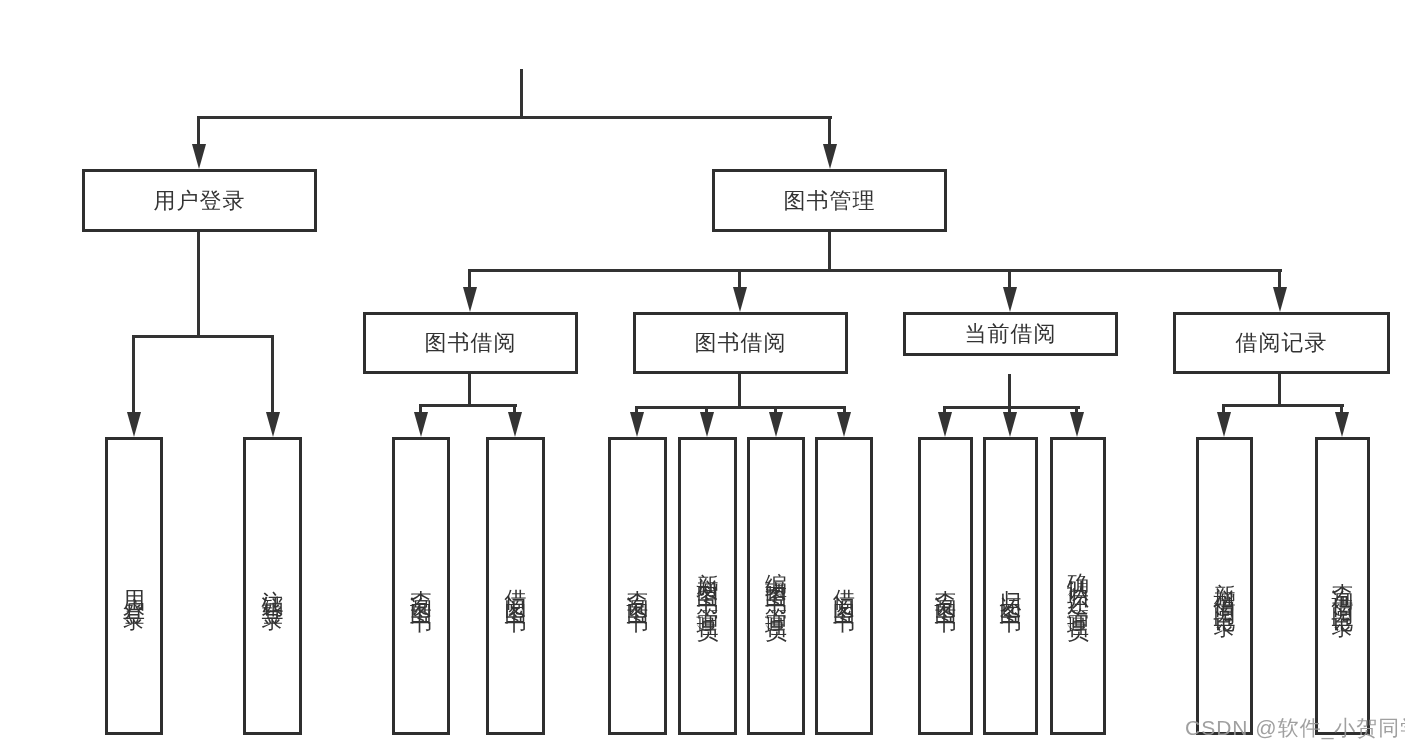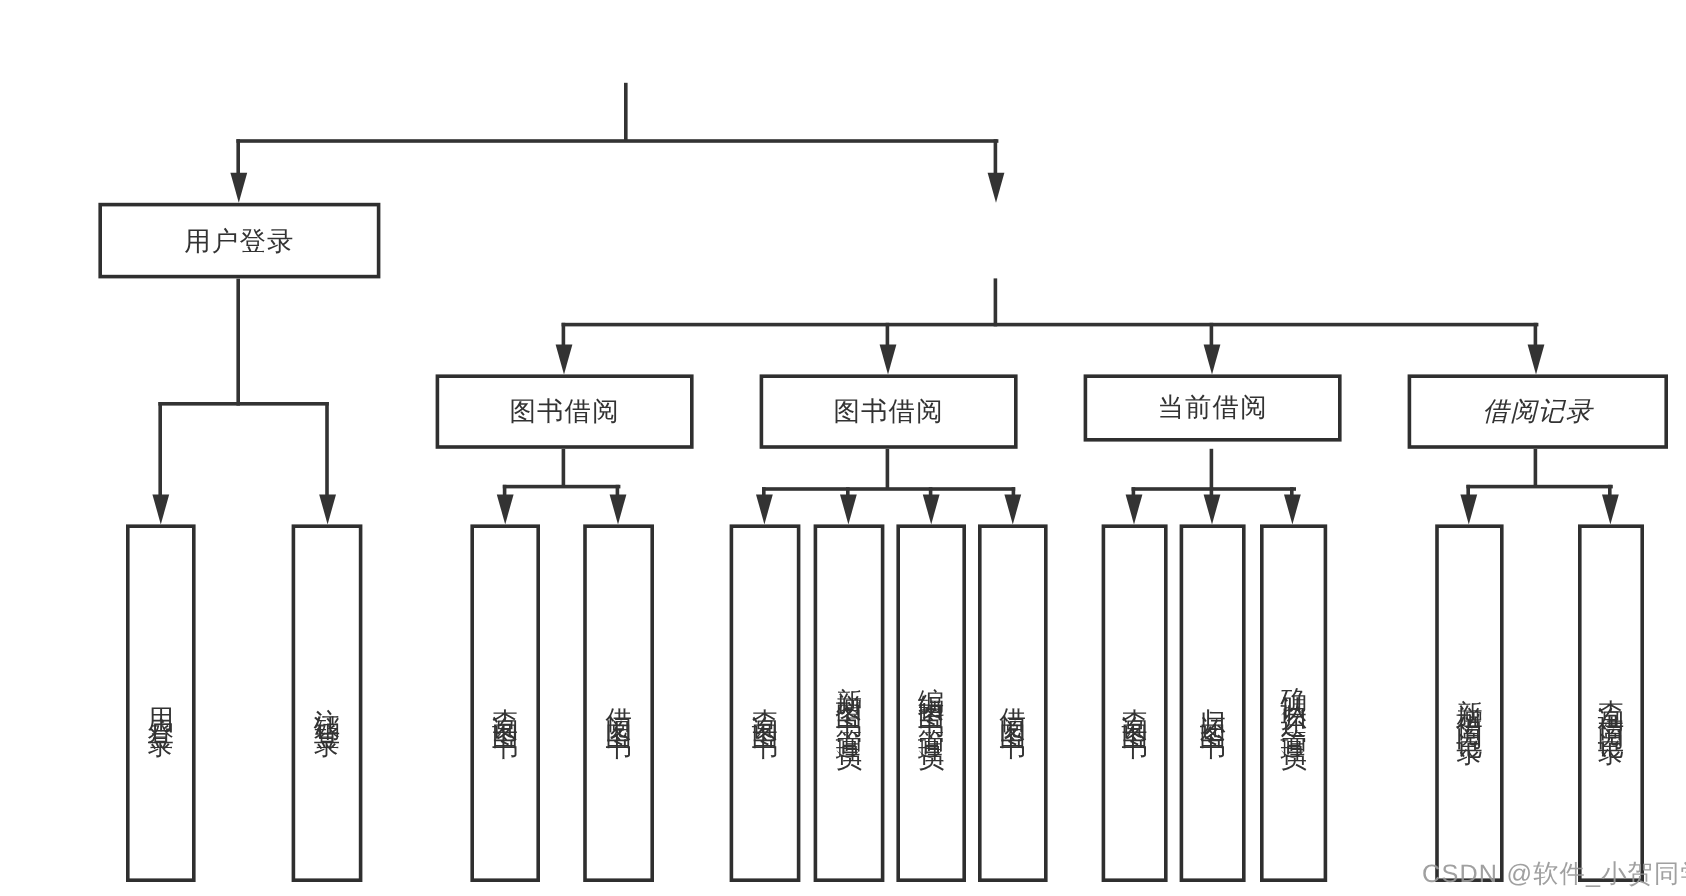--- a/index.html
+++ b/index.html
@@ -69,20 +69,21 @@
 
 
   <div class="vl" style="left:520px;top:69px;height:49px;"></div>
   <div class="hl" style="left:197px;top:116px;width:635px;"></div>
   <div class="vl" style="left:197px;top:116px;height:31px;"></div>
   <div class="arrow" style="left:192px;top:144px;"></div>
   <div class="vl" style="left:828px;top:116px;height:31px;"></div>
   <div class="arrow" style="left:823px;top:144px;"></div>
 
   <div class="node" style="left:82px;top:169px;width:235px;height:63px;">用户登录</div>
+  <div class="node" style="left:712px;top:169px;width:235px;height:63px;">图书管理</div>
 
   <div class="vl" style="left:197px;top:232px;height:106px;"></div>
   <div class="hl" style="left:132px;top:335px;width:142px;"></div>
   <div class="vl" style="left:132px;top:335px;height:80px;"></div>
   <div class="arrow" style="left:127px;top:412px;"></div>
   <div class="vl" style="left:271px;top:335px;height:80px;"></div>
   <div class="arrow" style="left:266px;top:412px;"></div>
 
   <div class="vl" style="left:828px;top:232px;height:40px;"></div>
   <div class="hl" style="left:468px;top:269px;width:814px;"></div>
@@ -90,22 +91,22 @@
   <div class="arrow" style="left:463px;top:287px;"></div>
   <div class="vl" style="left:738px;top:269px;height:20px;"></div>
   <div class="arrow" style="left:733px;top:287px;"></div>
   <div class="vl" style="left:1008px;top:269px;height:20px;"></div>
   <div class="arrow" style="left:1003px;top:287px;"></div>
   <div class="vl" style="left:1278px;top:269px;height:20px;"></div>
   <div class="arrow" style="left:1273px;top:287px;"></div>
 
   <div class="node" style="left:363px;top:312px;width:215px;height:62px;">图书借阅</div>
   <div class="node" style="left:633px;top:312px;width:215px;height:62px;">图书借阅</div>
-  <div class="node" style="left:903px;top:312px;width:215px;height:56px;">当前借阅</div>
-  <div class="node" style="left:1173px;top:312px;width:217px;height:62px;font-style:italic;">借阅记录</div>
+  <div class="node" style="left:903px;top:312px;width:215px;height:44px;">当前借阅</div>
+  <div class="node" style="left:1173px;top:312px;width:217px;height:62px;">借阅记录</div>
 
   <div class="vl" style="left:468px;top:374px;height:32px;"></div>
   <div class="hl" style="left:419px;top:404px;width:98px;"></div>
   <div class="vl" style="left:419px;top:404px;height:10px;"></div>
   <div class="arrow" style="left:414px;top:412px;"></div>
   <div class="vl" style="left:513px;top:404px;height:10px;"></div>
   <div class="arrow" style="left:508px;top:412px;"></div>
 
   <div class="vl" style="left:738px;top:374px;height:34px;"></div>
   <div class="hl" style="left:635px;top:406px;width:211px;"></div>

